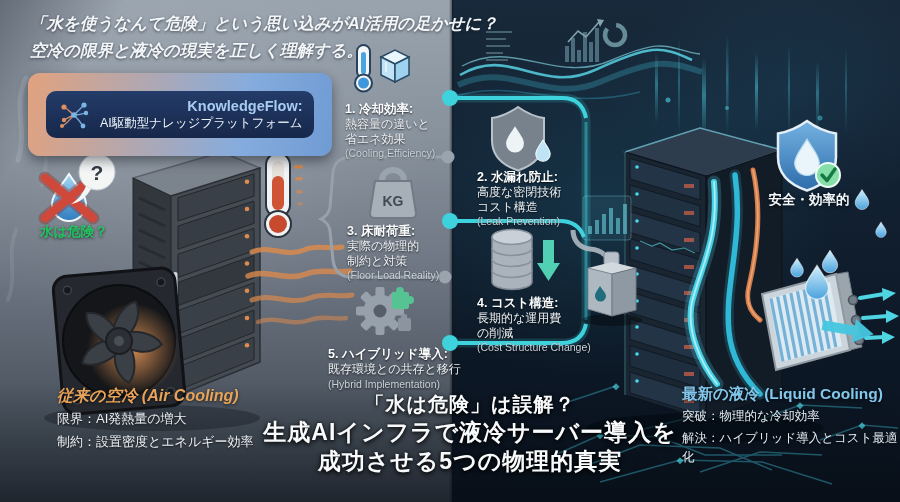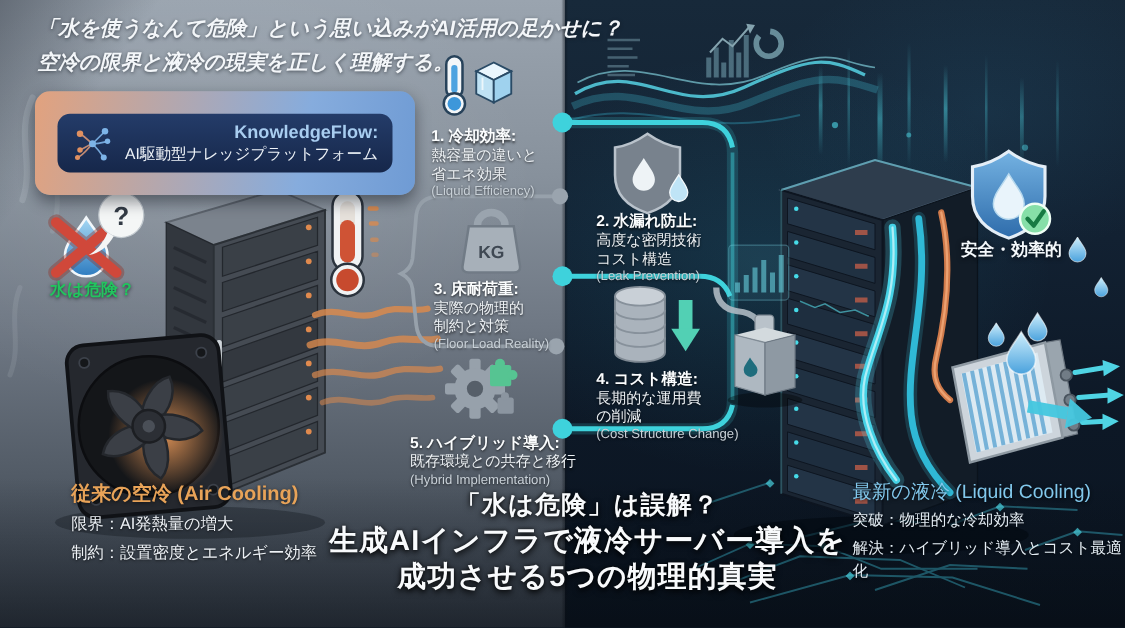--- a/index.html
+++ b/index.html
@@ -32,24 +32,24 @@
   .brand-tag{font-size:12.5px;color:#eef3f8;line-height:17px;}
   .factor{color:#fff;margin-top:12px;}
   .fnum{font-size:12.5px;font-weight:bold;color:#fbfdfe;text-shadow:0 1px 2px rgba(0,0,0,.75);line-height:15px;}
   .fline{font-size:12px;color:#edf1f4;text-shadow:0 1px 2px rgba(0,0,0,.7);line-height:14.5px;}
   .fen{font-size:10.5px;color:#c9d1d8;text-shadow:0 1px 2px rgba(0,0,0,.6);line-height:13px;margin-top:1px;}
   .qlabel{left:40px;top:223px;width:112px;text-align:left;font-size:13.5px;font-weight:bold;
        color:#22c55e;text-shadow:0 1px 3px rgba(15,20,28,.8);}
   .badge{left:750px;top:191px;width:118px;text-align:center;font-size:13.5px;font-weight:bold;
        color:#f4f8fb;text-shadow:0 1px 4px rgba(0,6,12,.9);}
   .foot-l{left:57px;top:385px;}
-  .foot-l .ftitle{font-size:16px;font-weight:bold;color:#e8a358;text-shadow:0 1px 3px rgba(0,0,0,.6);line-height:21px;}
+  .foot-l .ftitle{font-size:16px;font-weight:bold;color:#e8a358;text-shadow:0 1px 3px rgba(0,0,0,.6);line-height:21px;font-style:italic;}
   .foot-l .fln{font-size:13px;color:#eef2f6;text-shadow:0 1px 2px rgba(0,0,0,.65);line-height:20px;margin-top:3px;}
   .foot-r{left:682px;top:384px;}
-  .foot-r .ftitle{font-size:15.5px;font-weight:normal;color:#82c8ec;text-shadow:0 1px 3px rgba(0,0,0,.7);line-height:20px;}
+  .foot-r .ftitle{font-size:15.5px;font-weight:bold;color:#82c8ec;text-shadow:0 1px 3px rgba(0,0,0,.7);line-height:20px;}
   .foot-r .fln{font-size:12.5px;color:#e4edf4;text-shadow:0 1px 2px rgba(0,0,0,.7);line-height:19px;margin-top:3px;}
   .main-title{left:120px;top:391px;width:700px;text-align:center;color:#f8fafc;font-weight:800;
        text-shadow:0 2px 5px rgba(0,0,0,.9),0 0 3px rgba(0,0,0,.75);letter-spacing:1px;}
   .mt1{font-size:20px;line-height:27px;}
   .mt23{font-size:23px;line-height:29px;}
 </style>
 </head>
 <body>
 
 <div class="stage">
@@ -476,21 +476,21 @@
     </div>
   </div>
 
   <div class="txt qlabel">水は危険？</div>
   <div class="txt badge">安全・効率的</div>
 
   <div class="txt factor" style="left:345px;top:90px;width:122px">
     <div class="fnum">1. 冷却効率:</div>
     <div class="fline">熱容量の違いと</div>
     <div class="fline">省エネ効果</div>
-    <div class="fen">(Liquid Efficiency)</div>
+    <div class="fen">(Cooling Efficiency)</div>
   </div>
 
   <div class="txt factor" style="left:477px;top:158px;width:132px">
     <div class="fnum">2. 水漏れ防止:</div>
     <div class="fline">高度な密閉技術</div>
     <div class="fline">コスト構造</div>
     <div class="fen">(Leak Prevention)</div>
   </div>
 
   <div class="txt factor" style="left:347px;top:212px;width:122px">

